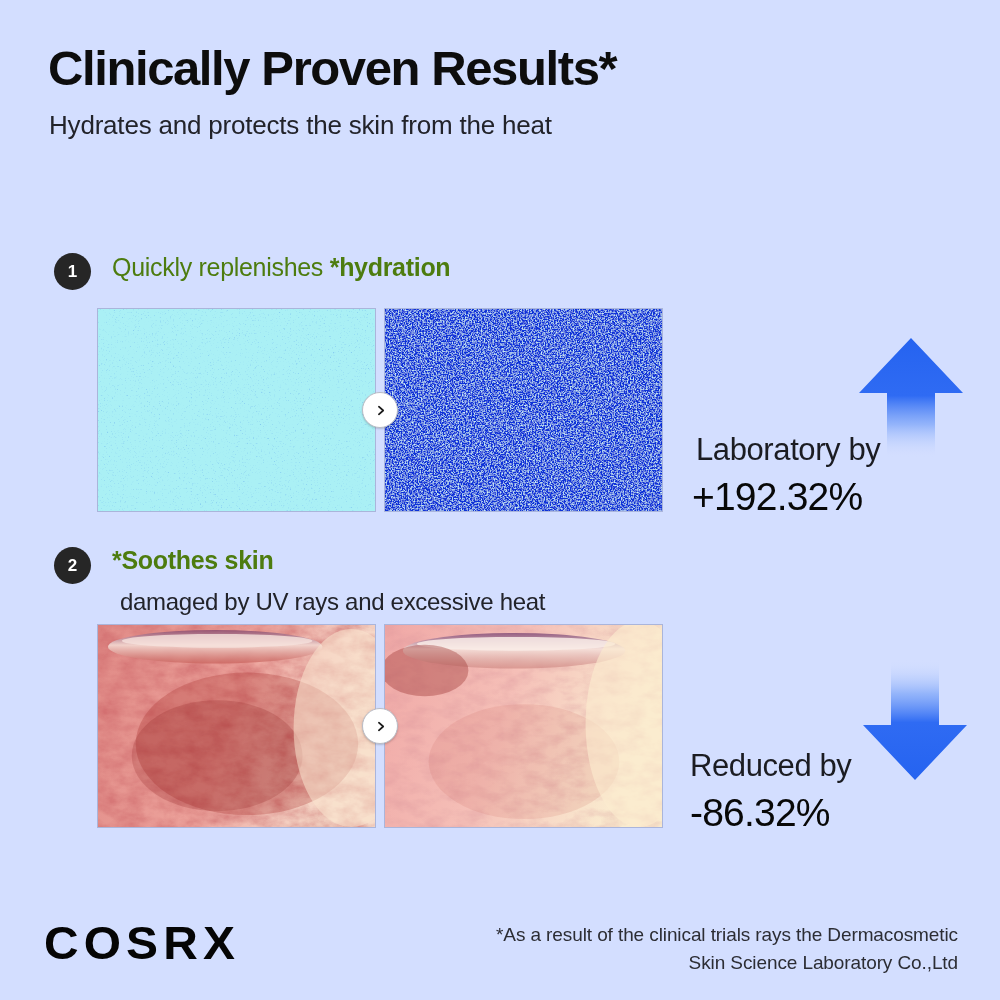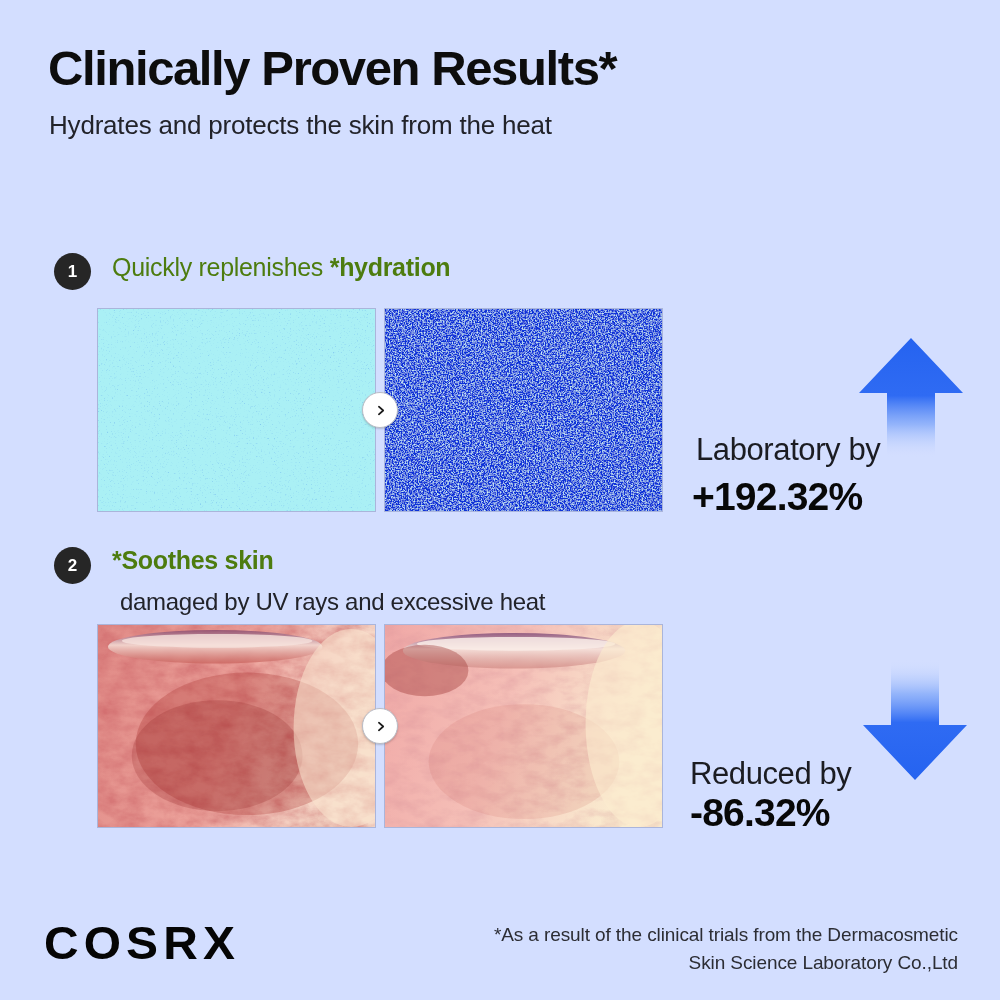--- a/index.html
+++ b/index.html
@@ -148,28 +148,28 @@
     position: absolute;
     font-size: 31px;
     font-weight: 400;
     color: #1b1c22;
     letter-spacing: -0.4px;
     white-space: nowrap;
   }
   .stat-value {
     position: absolute;
     font-size: 39px;
-    font-weight: bold;
+    font-weight: normal;
     color: #080808;
     letter-spacing: -0.8px;
     white-space: nowrap;
   }
   #stat-increase .stat-label { left: 6px; top: 96px; }
   #stat-increase .stat-value { left: 2px; top: 139px; }
-  #stat-reduce   .stat-label { left: 0px; top: 88px; margin-top: 8px; }
+  #stat-reduce   .stat-label { left: 0px; top: 88px; }
   #stat-reduce   .stat-value { left: 0px; top: 131px; }
 
   
   .logo {
     position: absolute;
     left: 44px;
     top: 915px;
     font-size: 47px;
     font-weight: bold;
     letter-spacing: 5px;
@@ -358,17 +358,17 @@
         </defs>
         <path d="M55 120 L3 65 L31 65 L31 0 L79 0 L79 65 L107 65 Z" fill="url(#gradDown)"></path>
       </svg>
     </div>
     <div class="stat-label">Reduced by</div>
     <div class="stat-value">-86.32%</div>
   </div>
 
   <div class="logo">COSRX</div>
   <div class="disclaimer">
-    <div>*As a result of the clinical trials from the Dermacosmetic</div>
+    <div>*As a result of the clinical trials rays the Dermacosmetic</div>
     <div>Skin Science Laboratory Co.,Ltd</div>
   </div>
 
 </div>
 
 </body></html>

